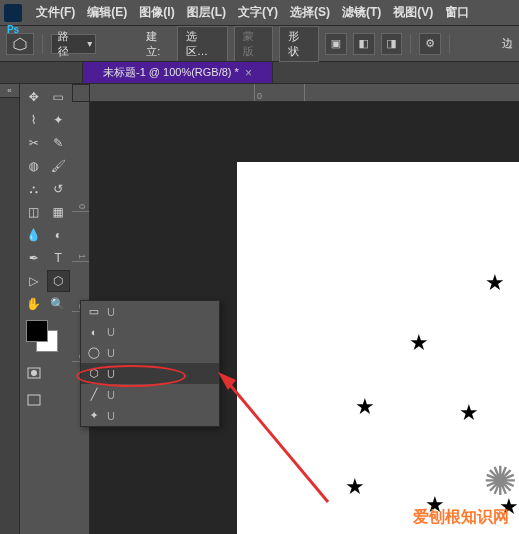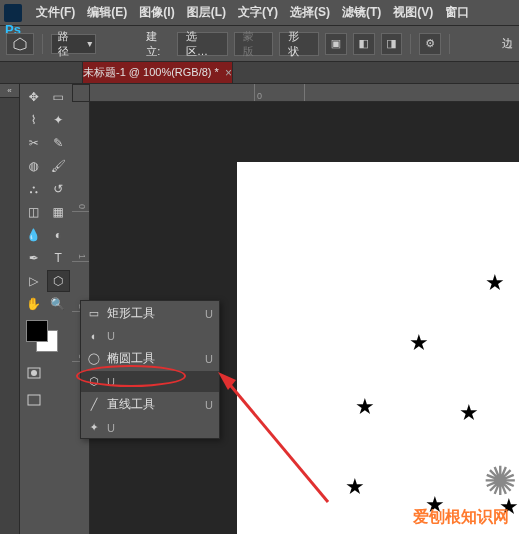--- a/index.html
+++ b/index.html
@@ -1,34 +1,34 @@
 <!DOCTYPE html>
 <html><head>
 <meta charset="utf-8">
 <style>
 * { margin: 0; padding: 0; box-sizing: border-box; font-family: "Microsoft YaHei", sans-serif; }
 body { width: 519px; height: 534px; background: #535353; overflow: hidden; position: relative; }
 
 .menubar { background: #535353; height: 26px; display: flex; align-items: center; padding: 0 4px; border-bottom: 1px solid #2a2a2a; }
 .ps-logo { width: 18px; height: 18px; background: #0a2946; border-radius: 2px; display: flex; align-items: center; justify-content: center; margin-right: 8px; }
-.ps-logo span { color: #2ec0ff; font-size: 13px; font-weight: bold; margin-top: 34px; }
+.ps-logo span { color: #2ec0ff; font-size: 10px; font-weight: bold; margin-top: 34px; }
 .menu-item { color: #e0e0e0; font-size: 12px; padding: 0 6px; cursor: pointer; font-weight: bold; }
 
 .optbar { background: #535353; height: 36px; display: flex; align-items: center; padding: 0 6px; gap: 6px; border-bottom: 1px solid #2a2a2a; }
 .opt-icon { width: 28px; height: 22px; background: #424242; border: 1px solid #666; display: flex; align-items: center; justify-content: center; }
 .dropdown { background: #3a3a3a; border: 1px solid #666; color: #e0e0e0; font-size: 11px; padding: 2px 16px 2px 6px; height: 20px; display: flex; align-items: center; position: relative; }
 .dropdown::after { content: "▾"; position: absolute; right: 3px; color: #ccc; font-size: 10px; }
 .opt-label { color: #e0e0e0; font-size: 11px; margin-left: 44px; }
-.opt-btn { background: #424242; border: 1px solid #666; color: #e0e0e0; font-size: 11px; padding: 2px 8px; height: 24px; display: flex; align-items: center; }
+.opt-btn { background: #424242; border: 1px solid #666; color: #e0e0e0; font-size: 11px; padding: 2px 8px; height: 36px; display: flex; align-items: center; }
 .opt-btn.dim { color: #777; }
 .opt-mini { width: 22px; height: 22px; background: #424242; border: 1px solid #666; display: flex; align-items: center; justify-content: center; color: #ccc; font-size: 11px; }
 .divider { width: 1px; height: 20px; background: #666; margin: 0 2px; }
 
 .tabbar { background: #424242; height: 22px; display: flex; align-items: flex-end; padding-left: 82px; border-bottom: 1px solid #2a2a2a; }
-.doc-tab { background: #7f1d1d; color: #e0e0e0; font-size: 11px; padding: 3px 0; border: 1px solid #2a2a2a; border-bottom: none; display: flex; align-items: center; gap: 6px; }
+.doc-tab { background: #4c1d95; color: #e0e0e0; font-size: 11px; padding: 3px 20px; border: 1px solid #2a2a2a; border-bottom: none; display: flex; align-items: center; gap: 6px; }
 .tab-close { color: #aaa; cursor: pointer; font-size: 12px; }
 
 .workspace { position: absolute; top: 84px; left: 0; right: 0; bottom: 0; display: flex; }
 
 .toolstrip { width: 20px; background: #424242; border-right: 1px solid #2a2a2a; }
 .tool-collapse { height: 14px; background: #535353; border-bottom: 1px solid #2a2a2a; display: flex; align-items: center; justify-content: center; color: #ccc; font-size: 8px; }
 
 .toolbox { width: 52px; background: #535353; padding: 2px; display: flex; flex-direction: column; gap: 1px; }
 .tool-row { display: flex; gap: 1px; }
 .tool-btn { width: 24px; height: 22px; background: #535353; display: flex; align-items: center; justify-content: center; color: #d0d0d0; font-size: 12px; cursor: pointer; border: 1px solid transparent; }
@@ -198,39 +198,36 @@
         <div class="star" style="left: 108px; top: 312px;">★</div>
         <div class="star" style="left: 188px; top: 330px;">★</div>
         <div class="star" style="left: 262px; top: 332px;">★</div>
       </div>
   </div>
 </div>
 
 <div class="flyout">
   <div class="flyout-item">
     <span class="flyout-icon">▭</span>
-    <span class="flyout-label">矩形工具</span>
     <span class="flyout-key">U</span>
   </div>
   <div class="flyout-item">
     <span class="flyout-icon">◐</span>
     <span class="flyout-key">U</span>
   </div>
   <div class="flyout-item">
     <span class="flyout-icon">◯</span>
-    <span class="flyout-label">椭圆工具</span>
     <span class="flyout-key">U</span>
   </div>
   <div class="flyout-item hov">
     <span class="flyout-icon">⬡</span>
     <span class="flyout-key">U</span>
   </div>
   <div class="flyout-item">
     <span class="flyout-icon">╱</span>
-    <span class="flyout-label">直线工具</span>
     <span class="flyout-key">U</span>
   </div>
   <div class="flyout-item">
     <span class="flyout-icon">✦</span>
     <span class="flyout-key">U</span>
   </div>
 </div>
 
 <div class="red-oval"></div>
 <svg class="red-arrow" width="120" height="140">

